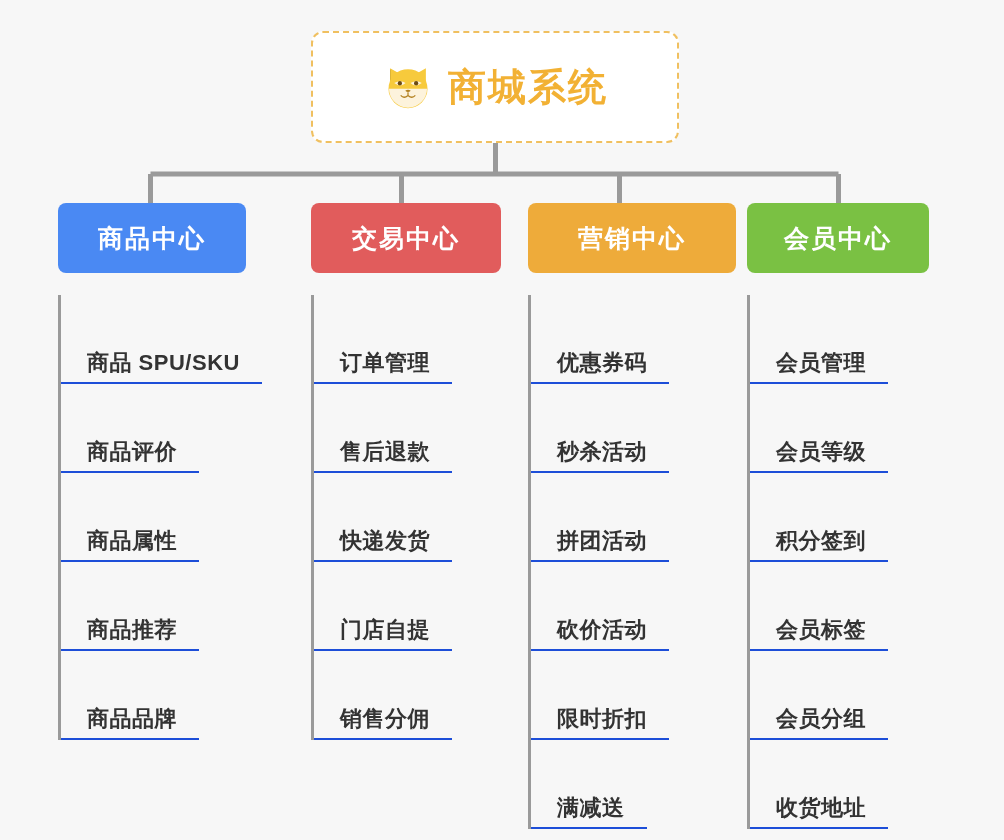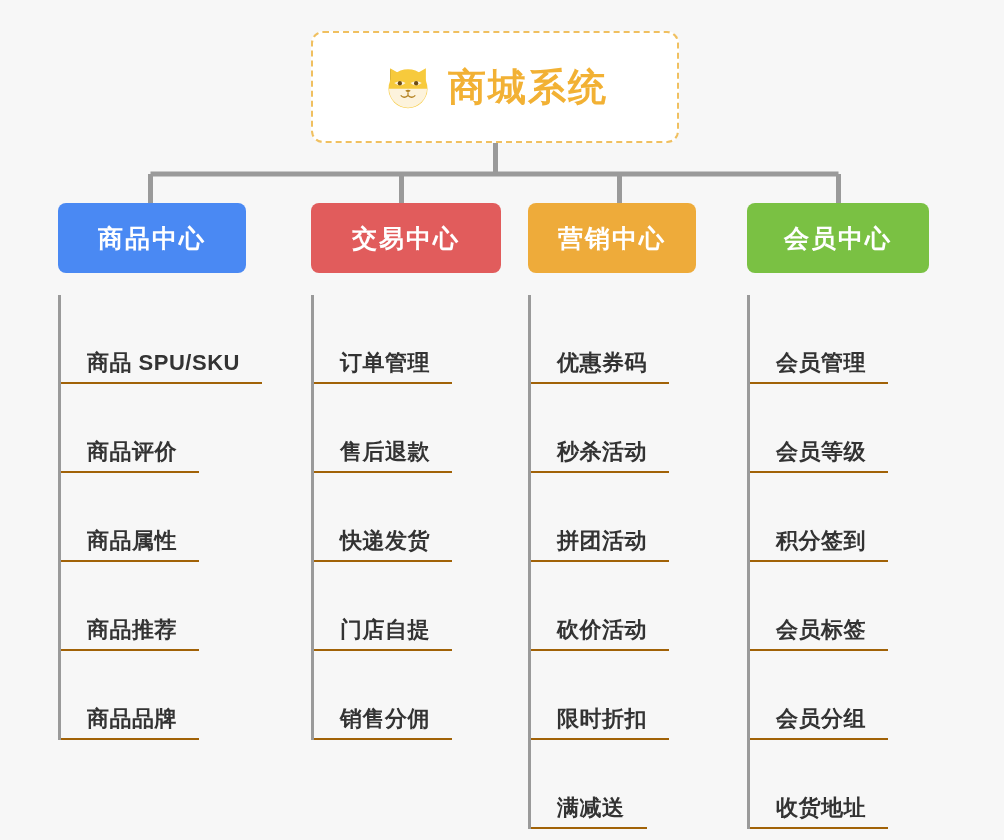--- a/index.html
+++ b/index.html
@@ -92,21 +92,21 @@
     position: relative;
     height: 89px;
     display: flex;
     align-items: flex-end;
     box-sizing: border-box;
   }
   .leaf-inner {
     position: relative;
     display: inline-block;
     padding: 0 22px 7px 26px;
-    border-bottom: 2px solid #a16207;
+    border-bottom: 2px solid #1d4ed8;
     margin-left: -12px;
   }
   .leaf-label {
     font-size: 22px;
     color: #333333;
     line-height: 1.1;
     white-space: nowrap;
     letter-spacing: 0.5px;
   }
 </style>
@@ -193,21 +193,21 @@
       <div class="leaf">
         <div class="leaf-inner"><span class="leaf-label">门店自提</span></div>
       </div>
       <div class="leaf">
         <div class="leaf-inner"><span class="leaf-label">销售分佣</span></div>
       </div>
     </div>
   </div>
 
   <div class="column" style="left:528px; width:182px;">
-    <div class="cat-box" style="width:168px; background:#eeab3a;">
+    <div class="cat-box" style="width:208px; background:#eeab3a;">
       <span class="cat-label">营销中心</span>
     </div>
     <div class="leaves">
       <div class="leaf">
         <div class="leaf-inner"><span class="leaf-label">优惠券码</span></div>
       </div>
       <div class="leaf">
         <div class="leaf-inner"><span class="leaf-label">秒杀活动</span></div>
       </div>
       <div class="leaf">

